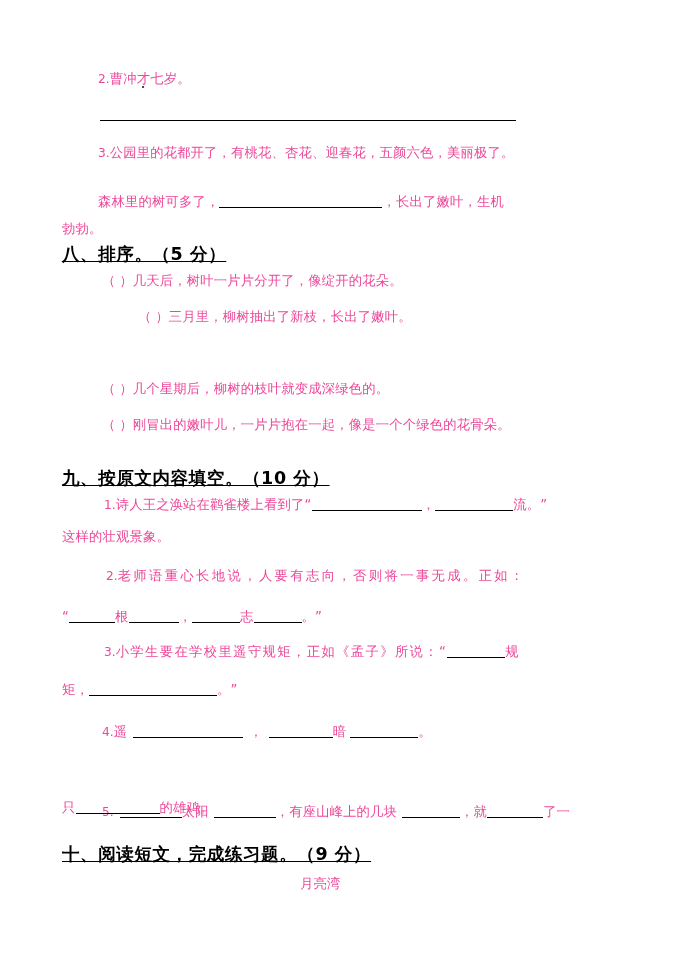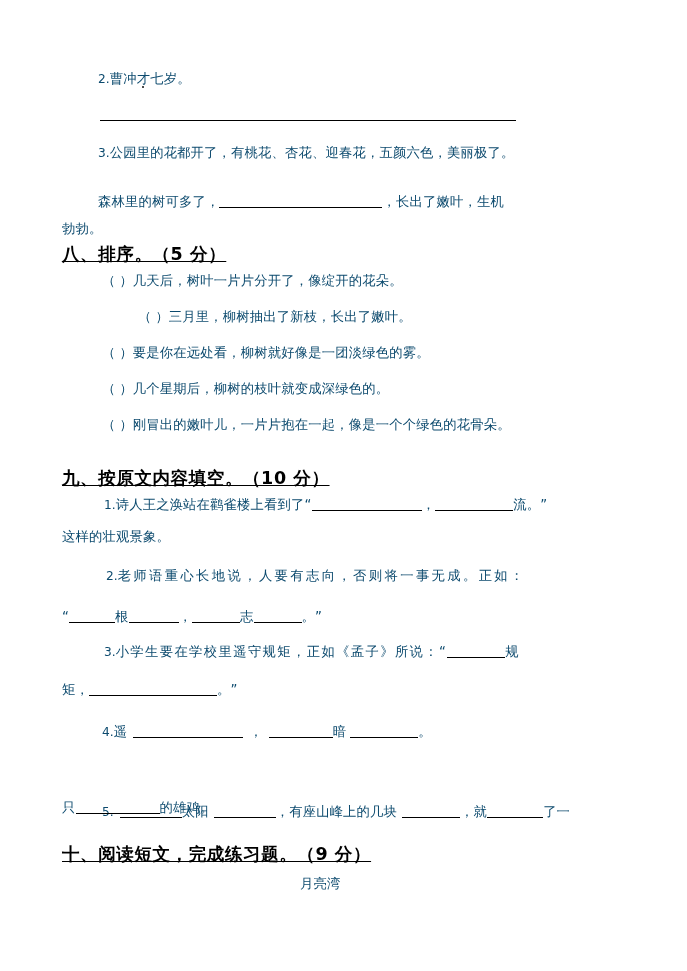--- a/index.html
+++ b/index.html
@@ -26,21 +26,21 @@
     height: 971px;
   }
 
   
   .row {
     position: absolute;
     white-space: nowrap;
     font-size: 13.3px;
     line-height: 1.0;
     letter-spacing: 0.2px;
-    color: #0c4a6e;
+    color: #ec4899;
   }
 
   
   .heading {
     position: absolute;
     font-size: 17.5px;
     font-weight: bold;
     letter-spacing: 0.6px;
     white-space: nowrap;
     color: #000;
@@ -118,23 +118,20 @@
     <div class="row" style="left:0px; top:222px;">勃勃。</div>
 
     <div class="heading" style="left:0px; top:242px;">八、排序。（5 分）</div>
 
     <div class="row" style="left:40px; top:274px;">
       <span class="brk">（      ）</span><span>几天后，树叶一片片分开了，像绽开的花朵。</span>
     </div>
     <div class="row" style="left:40px; top:310px;margin-left:36px;">
       <span class="brk">（      ）</span><span>三月里，柳树抽出了新枝，长出了嫩叶。</span>
     </div>
-    <div class="row" style="left:40px; top:346px;">
-      <span class="brk">（      ）</span><span>要是你在远处看，柳树就好像是一团淡绿色的雾。</span>
-    </div>
     <div class="row" style="left:40px; top:382px;">
       <span class="brk">（      ）</span><span>几个星期后，柳树的枝叶就变成深绿色的。</span>
     </div>
     <div class="row" style="left:40px; top:418px;">
       <span class="brk">（      ）</span><span>刚冒出的嫩叶儿，一片片抱在一起，像是一个个绿色的花骨朵。</span>
     </div>
 
     <div class="heading" style="left:0px; top:466px;">九、按原文内容填空。（10 分）</div>
 
     <div class="row" style="left:42px; top:497px;">

